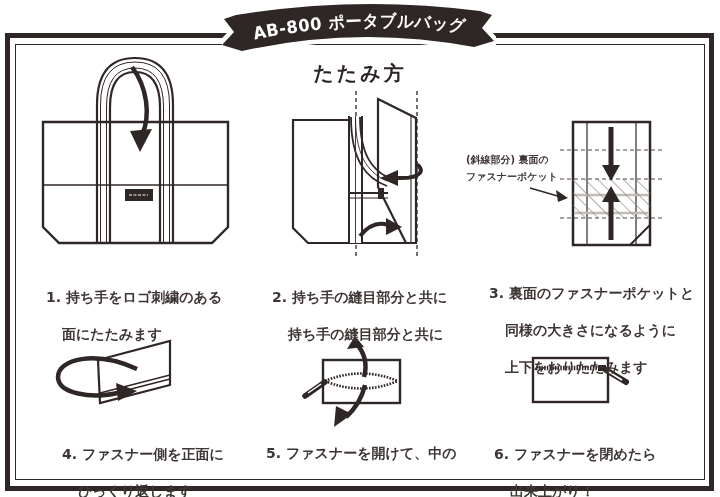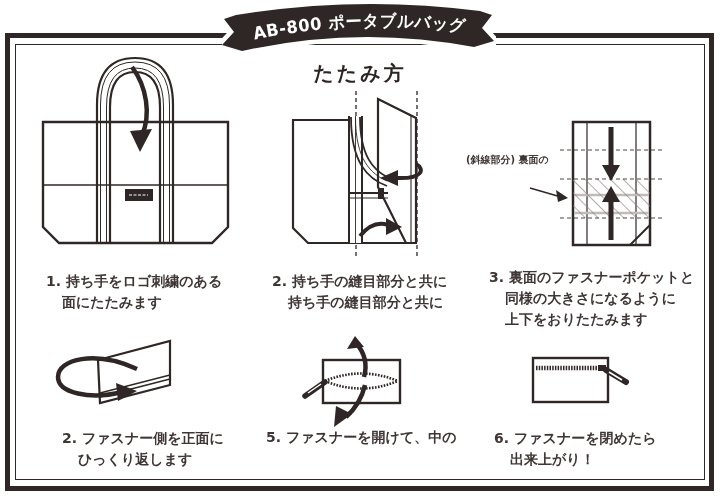--- a/index.html
+++ b/index.html
@@ -25,21 +25,21 @@
   .i1 { left:30px;  top:55px;  }
   .i2 { left:275px; top:55px;  }
   .i3 { left:460px; top:55px;  }
   .i4 { left:40px;  top:335px; }
   .i5 { left:285px; top:335px; }
   .i6 { left:490px; top:340px; }
   .step {
     position:absolute; z-index:3; font-weight:bold; font-size:14px;
     line-height:21px; white-space:nowrap; color:var(--text,#3e3634);
   }
-  .step span { display:block; }
+  .step span { display:block;margin-top:16px; }
   .step span.ind { padding-left:16px; }
   .s1 { left:46px;  top:271px; }
   .s2 { left:272px; top:271px; }
   .s3 { left:489px; top:267px; }
   .s4 { left:62px;  top:428px; }
   .s5 { left:266px; top:427px; }
   .s6 { left:494px; top:428px; }
   .annotation {
     position:absolute; left:466px; top:151px; z-index:4; font-weight:bold;
     font-size:10px; line-height:17px; white-space:nowrap; color:var(--text,#3e3634);
@@ -145,20 +145,21 @@
     </g>
     <line x1="170" y1="190" x2="190" y2="170" stroke="currentColor" stroke-width="2"></line>
     <g>
       <path d="M70,133 L101,142" stroke="currentColor" stroke-width="1.4" fill="none"></path>
       <polygon points="96,135 98,147 108,143" fill="currentColor"></polygon>
     </g>
   </svg>
 
   <div class="annotation">
     <span>(斜線部分) 裏面の</span>
+    <span>ファスナーポケット</span>
   </div>
 
   <svg class="illus i4" width="200" height="92" viewBox="0 0 200 92">
     <polygon points="58,25 130,6 130,50 60,68" fill="#ffffff" stroke="currentColor" stroke-width="2.2"></polygon>
     <g stroke="currentColor" stroke-width="1.4">
       <line x1="60" y1="62" x2="130" y2="44"></line>
       <line x1="60" y1="58" x2="130" y2="40"></line>
     </g>
     <g>
       <path d="M97,34 C55,15 18,24 18,42 C18,58 50,65 82,57" stroke="currentColor" stroke-width="4.5" fill="none"></path>
@@ -204,21 +205,21 @@
   <div class="step s2">
     <span>2. 持ち手の縫目部分と共に</span>
     <span class="ind">持ち手の縫目部分と共に</span>
   </div>
   <div class="step s3">
     <span>3. 裏面のファスナーポケットと</span>
     <span class="ind">同様の大きさになるように</span>
     <span class="ind">上下をおりたたみます</span>
   </div>
   <div class="step s4">
-    <span>2. ファスナー側を正面に</span>
+    <span>4. ファスナー側を正面に</span>
     <span class="ind">ひっくり返します</span>
   </div>
   <div class="step s5">
     <span>5. ファスナーを開けて、中の</span>
   </div>
   <div class="step s6">
     <span>6. ファスナーを閉めたら</span>
     <span class="ind">出来上がり！</span>
   </div>
 

